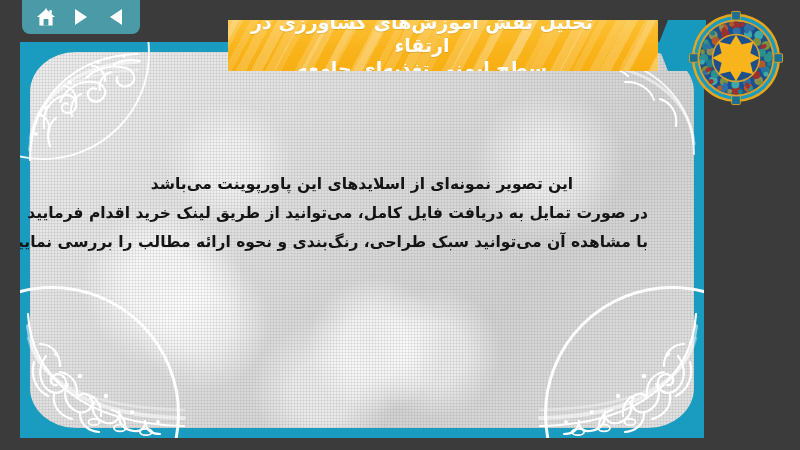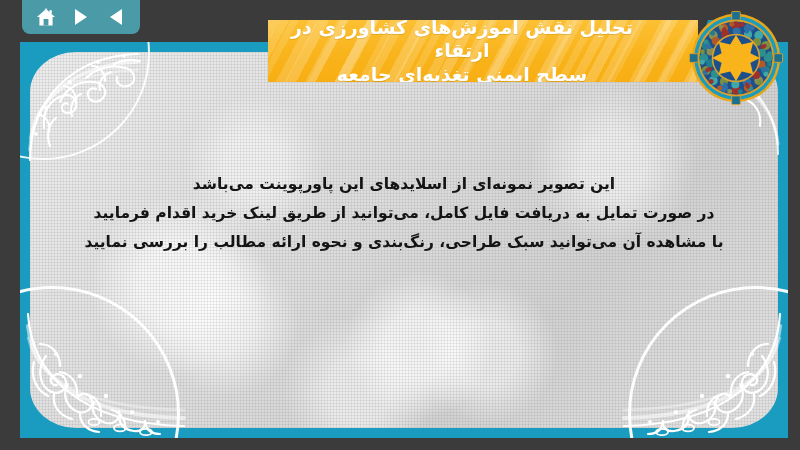--- a/index.html
+++ b/index.html
@@ -23,21 +23,21 @@
     z-index:40;
   }
   .navbtn{
     width:28px;height:26px;display:flex;align-items:center;justify-content:center;
     cursor:pointer;
   }
   .navbtn svg{display:block;}
 
   
   #slide{
-    position:absolute;left:20px;top:42px;width:768px;height:396px;
+    position:absolute;left:20px;top:42px;width:684px;height:396px;
     background:#f0abfc;
     overflow:hidden;
     z-index:10;
   }
   
   #frameTeal{position:absolute;inset:0;background:#1a9cc0;}
 
   
   #inner{
     position:absolute;left:10px;top:10px;right:10px;bottom:10px;
@@ -67,23 +67,23 @@
 
   
   .ornament{position:absolute;pointer-events:none;}
   #ornTL{left:0px;top:0px;}
   #ornBL{left:0px;bottom:0px;}
   #ornBR{right:0px;bottom:0px;}
   #ornTR{right:0px;top:0px;}
 
   
   #banner{
-    position:absolute;left:228px;top:20px;width:478px;height:62px;
+    position:absolute;left:228px;top:20px;width:478px;height:51px;
     z-index:30;
-    display:flex;align-items:stretch;margin-left:40px;
+    display:flex;align-items:stretch;
   }
   #bannerTealCap{
     width:48px;background:#1799bd;flex:none;
     clip-path:polygon(10px 0, 100% 0, 100% 100%, 10px 100%, 0 50%);
   }
   #bannerBody{
     flex:1;position:relative;overflow:hidden;
     background:
       repeating-linear-gradient(118deg,
         rgba(255,255,255,.20) 0 10px,

